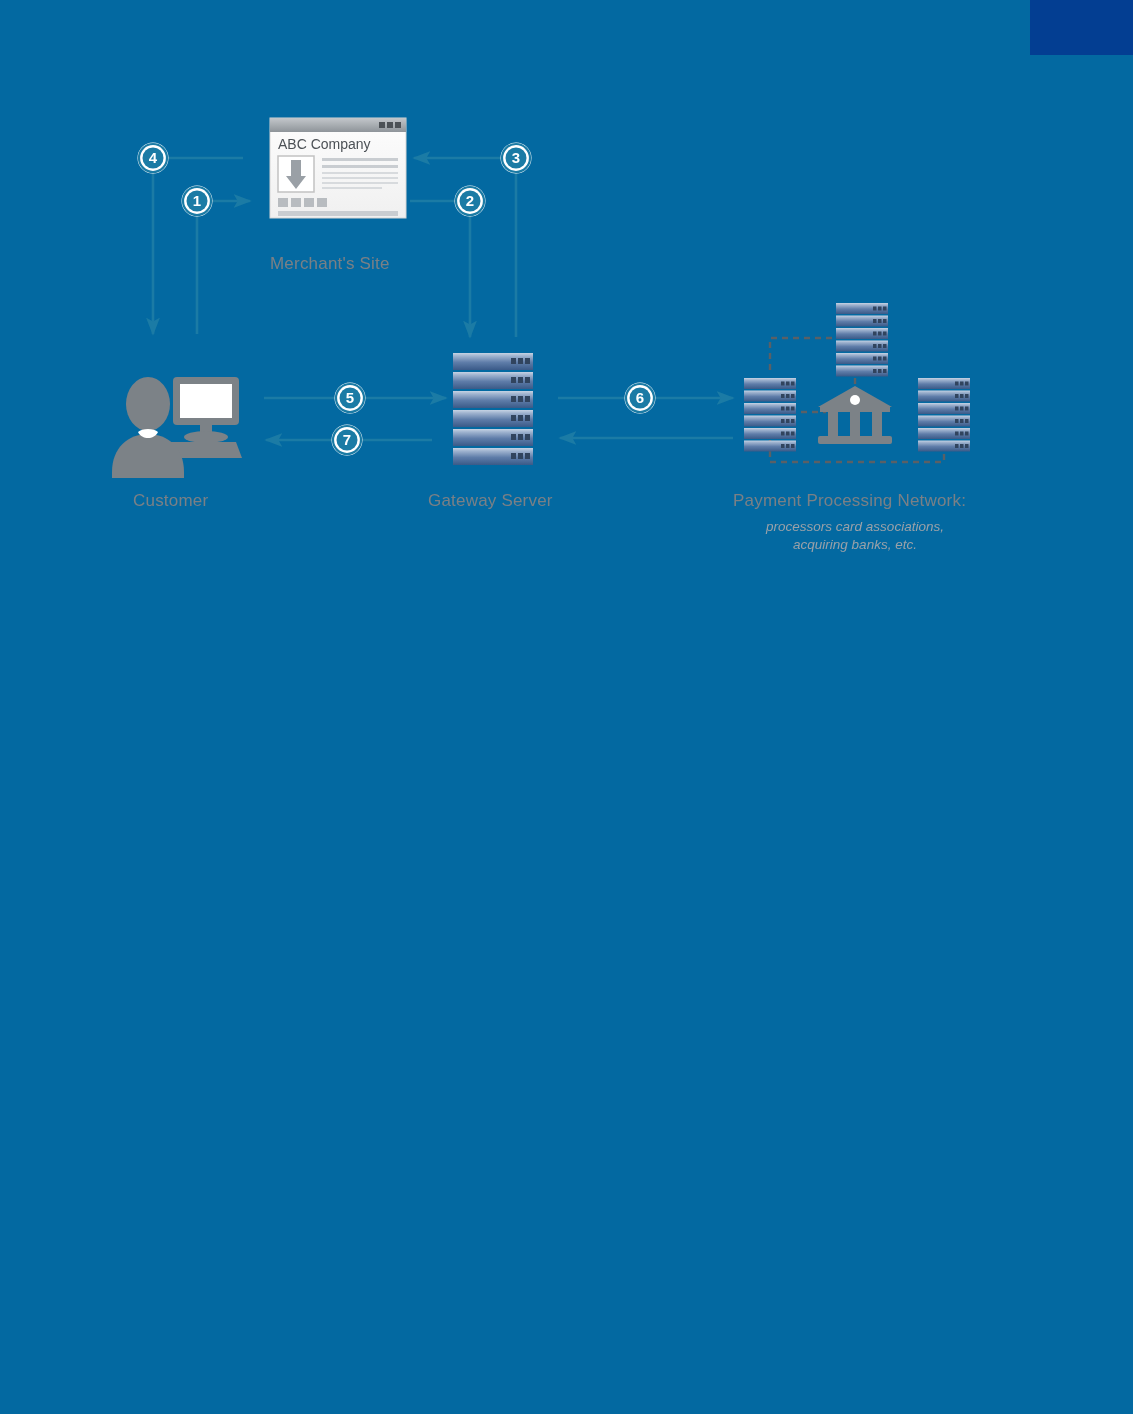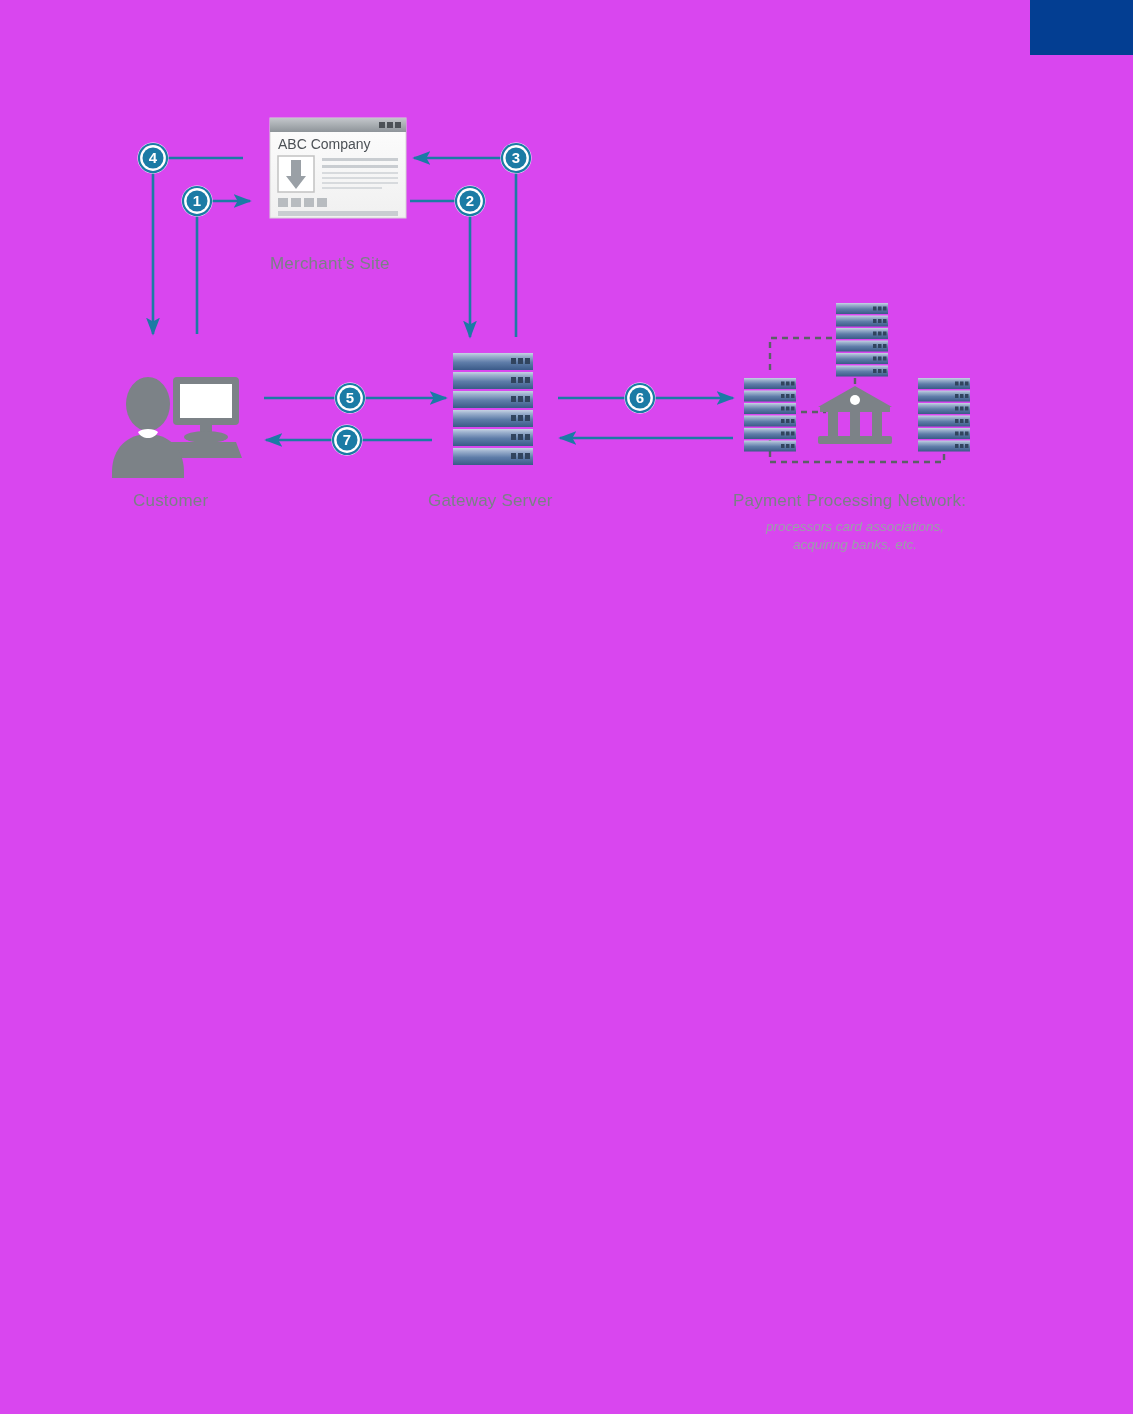--- a/index.html
+++ b/index.html
@@ -12,21 +12,21 @@
     font-family: "Liberation Sans", sans-serif;
     width: 1133px;
     height: 1414px;
     position: relative;
     overflow: hidden;
   }
   #page {
     position: relative;
     width: 1133px;
     height: 1414px;
-    background: #d946ef;
+    background: #0369a1;
   }
   #corner-mark {
     position: absolute;
     left: 1030px;
     top: 0px;
     width: 103px;
     height: 55px;
   }
   #diagram-svg {
     position: absolute;

